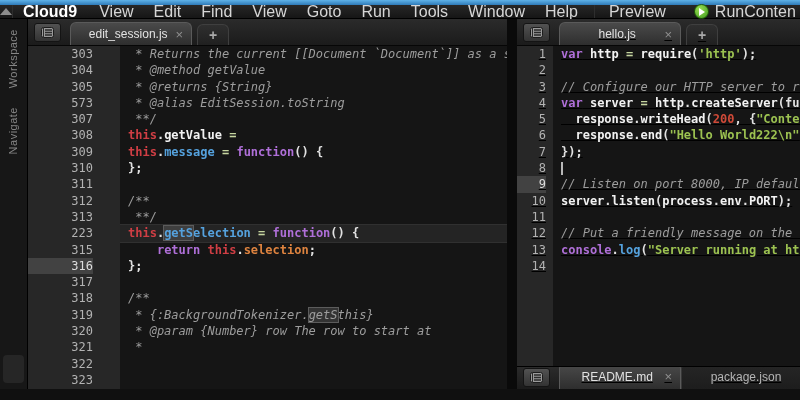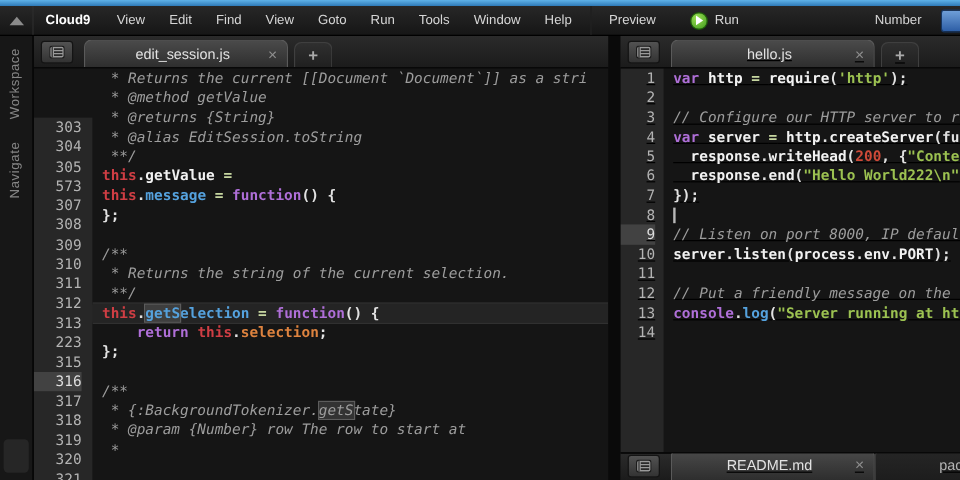--- a/index.html
+++ b/index.html
@@ -1,23 +1,23 @@
 <!DOCTYPE html>
 <html style="--keyword: #af6fd8; --builtin: #55a2de; --string: #9cc251; --thiskw: #cf3e44; --number: #cf4a38; --operator: #c6d6a0; --proporange: #de833f; --comment: #9d9d9d; --gutter_bg: #272727;"><head>
 <meta charset="utf-8">
 <style>
   * { margin:0; padding:0; box-sizing:border-box; }
   html,body { width:800px; height:400px; overflow:hidden; background:#101010;
               font-family:"Liberation Sans", sans-serif; }
 
   
   .top-strip { height:5px; background:linear-gradient(#5fb2e8,#2e7ab8); }
-  .menubar { height:25px; background:linear-gradient(#272727,#161616);
+  .menubar { height:14px; background:linear-gradient(#272727,#161616);
              border-bottom:1px solid #000; display:flex; align-items:center;
-             color:#d6d6d6; font-size:11px; }
+             color:#d6d6d6; font-size:16px; }
   .collapse-btn { width:28px; height:100%; display:flex; align-items:center;
                   justify-content:center; border-right:1px solid #2e2e2e; }
   .tri-up { width:0; height:0; border-left:6px solid transparent;
             border-right:6px solid transparent; border-bottom:7px solid #8b8b8b; }
   .logo { font-weight:bold; color:#fff; margin:0 12px 0 10px; }
   .menu-item { padding:0 10px; cursor:default; }
   .menu-divider { width:1px; height:100%; background:#000;
                   border-right:1px solid #2e2e2e; margin-left:6px; }
   .preview { padding:0 12px 0 14px; }
   .run-group { display:flex; align-items:center; margin-left:16px; }
@@ -50,21 +50,21 @@
   .splitter { width:10px; background:#0a0a0a; }
   .right-pane { flex:1; overflow:hidden;text-decoration:underline; }
 
   
   .tabbar { height:27px; background:linear-gradient(#2b2b2b,#1b1b1b);
             border-bottom:1px solid #060606; display:flex; align-items:flex-end;
             padding-left:6px; flex:none; overflow:hidden; }
   .tab-menu-btn { width:27px; height:19px; margin:0 9px 3px 0; flex:none;
                   background:linear-gradient(#525252,#333); border:1px solid #141414;
                   border-radius:3px; display:flex; align-items:center; justify-content:center; }
-  .tab { height:23px; width:170px; flex:none; display:flex; align-items:center;
+  .tab { height:23px; width:122px; flex:none; display:flex; align-items:center;
          padding:0 8px 0 16px; border-radius:6px 6px 0 0; font-size:12px;
          position:relative;margin-top:37px; }
   .tab.active { background:linear-gradient(#4a4a4a,#2e2e2e);
                 border:1px solid #5a5a5a; border-bottom:none; color:#e2e2e2; }
   .tab.inactive { background:linear-gradient(#262626,#1d1d1d);
                   border:1px solid #383838; border-bottom:none; color:#b5b5b5; }
   .tab-title { flex:1; text-align:center; white-space:nowrap; overflow:hidden; }
   .tab-close { color:#8f8f8f; font-size:13px; margin-left:6px; }
   .newtab { height:21px; width:32px; flex:none; margin-left:5px;
             background:linear-gradient(#2f2f2f,#202020); border:1px solid #3f3f3f;
@@ -73,21 +73,21 @@
             font-size:14px; font-weight:bold; }
   .bottom-tabbar { border-top:1px solid #000; border-bottom:none;
                    height:23px; align-items:flex-end; }
   .bottom-tabbar .tab { height:26px; }
   .bottom-tabbar .tab-menu-btn { margin-bottom:2px; }
 
   
   .editor { flex:1; display:flex; overflow:hidden; }
   .gutter { background:var(--gutter_bg,#272727); color:#b3b3b3; flex:none;
             font:12px/16.3px "DejaVu Sans Mono", monospace; text-align:right; }
-  .gutter.wide { width:49px; padding-right:9px;margin-top:41px; }
+  .gutter.wide { width:92px; padding-right:27px; }
   .gutter.narrow { width:36px; padding-right:7px; }
   .gut-cell { height:16.3px; }
   .gut-cell.active { background:#424242; color:#dedede; }
   .code { flex:1; overflow:hidden; font:bold 12px/16.3px "DejaVu Sans Mono", monospace;
           color:#ededed; }
   .code-row { height:16.3px; white-space:pre; padding-left:8px; }
   .code-row.active { background:#242424; box-shadow:0 -1px 0 #303030, 0 1px 0 #303030; }
 
   .tok.cmt { color:var(--comment,#9d9d9d); font-style:italic; font-weight:normal; }
   .tok.kw  { color:var(--keyword,#af6fd8); }
@@ -124,21 +124,21 @@
   <span class="menu-item">Help</span>
   <div class="menu-divider"></div>
   <span class="menu-item preview">Preview</span>
   <div class="run-group">
     <span class="run-icon">
         <span class="tri"></span>
       </span>
     <span>Run</span>
   </div>
   <div class="flex-sp"></div>
-  <span class="share">Number</span>
+  <span class="share">Conten</span>
   <div class="account"></div>
 </div>
 
 <div class="main">
   <div class="sidebar">
     <span class="side-label ws">Workspace</span>
     <span class="side-label nav">Navigate</span>
     <div class="sidebar-bottom"></div>
   </div>
 
@@ -185,28 +185,27 @@
           <div class="code-row"><span class="tok cmt"> * Returns the current [[Document `Document`]] as a stri</span></div>
           <div class="code-row"><span class="tok cmt"> * @method getValue</span></div>
           <div class="code-row"><span class="tok cmt"> * @returns {String}</span></div>
           <div class="code-row"><span class="tok cmt"> * @alias EditSession.toString</span></div>
           <div class="code-row"><span class="tok cmt"> **/</span></div>
           <div class="code-row"><span class="tok red">this</span><span class="tok pln">.</span><span class="tok id">getValue</span><span class="tok pln"> </span><span class="tok op">=</span></div>
           <div class="code-row"><span class="tok red">this</span><span class="tok pln">.</span><span class="tok fn">message</span><span class="tok pln"> </span><span class="tok op">=</span><span class="tok pln"> </span><span class="tok kw">function</span><span class="tok pln">() {</span></div>
           <div class="code-row"><span class="tok pln">};</span></div>
           <div class="code-row"></div>
           <div class="code-row"><span class="tok cmt">/**</span></div>
-          <div class="code-row"><span class="tok cmt"> * Returns the string of the current selection.</span></div>
           <div class="code-row"><span class="tok cmt"> **/</span></div>
           <div class="code-row active"><span class="tok red">this</span><span class="tok pln">.</span><span class="tok fn occ">getS</span><span class="tok fn">election</span><span class="tok pln"> </span><span class="tok op">=</span><span class="tok pln"> </span><span class="tok kw">function</span><span class="tok pln">() {</span></div>
           <div class="code-row"><span class="tok pln">    </span><span class="tok kw">return</span><span class="tok pln"> </span><span class="tok red">this</span><span class="tok pln">.</span><span class="tok orange">selection</span><span class="tok pln">;</span></div>
           <div class="code-row"><span class="tok pln">};</span></div>
           <div class="code-row"></div>
           <div class="code-row"><span class="tok cmt">/**</span></div>
-          <div class="code-row"><span class="tok cmt"> * {:BackgroundTokenizer.</span><span class="tok cmt occ">getS</span><span class="tok cmt">tate}</span></div>
+          <div class="code-row"><span class="tok cmt"> * {:BackgroundTokenizer.</span><span class="tok cmt occ">getS</span><span class="tok cmt">this}</span></div>
           <div class="code-row"><span class="tok cmt"> * @param {Number} row The row to start at</span></div>
           <div class="code-row"><span class="tok cmt"> *</span></div>
         </div>
     </div>
   </div>
 
   <div class="splitter"></div>
 
   <div class="pane right-pane">
     <div class="tabbar">

